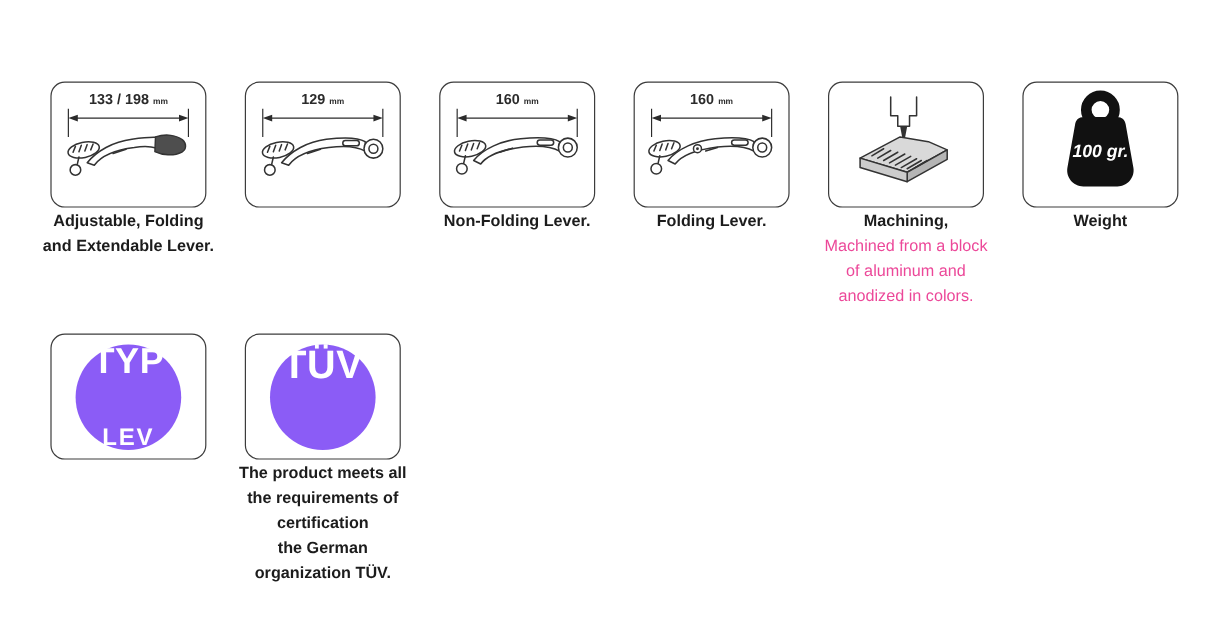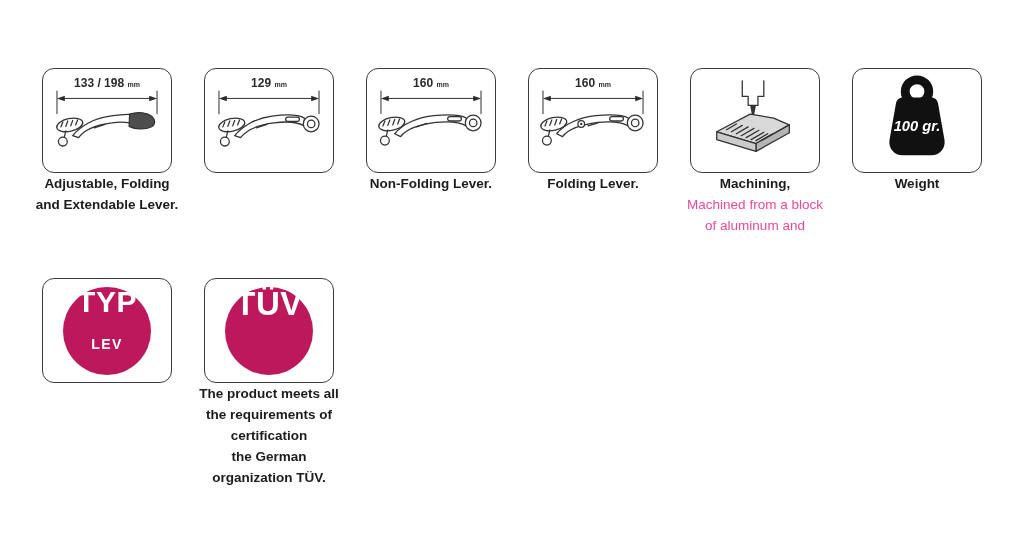--- a/index.html
+++ b/index.html
@@ -22,28 +22,28 @@
     font-size:12px;font-weight:700;color:#2b2b2b;letter-spacing:0;line-height:14px;z-index:2;
   }
   .dim-unit{font-size:7px;font-weight:700;color:#2b2b2b;}
   .caption{
     width:182px;margin-left:-26px;text-align:center;
     font-size:13.5px;font-weight:700;color:#1c1c1c;line-height:21px;
   }
   .caption span{display:block;}
   .caption .sub{font-weight:400;color:#ec4899;}
   .badge{
-    width:88px;height:88px;border-radius:50%;background:#be185d;color:#ffffff;
-    display:flex;flex-direction:column;align-items:center;justify-content:flex-start;
+    width:88px;height:88px;border-radius:50%;background:#8b5cf6;color:#ffffff;
+    display:flex;flex-direction:column;align-items:center;justify-content:space-between;
     line-height:1;z-index:1;
   }
   .badge .b-big{font-size:30px;font-weight:800;letter-spacing:0.5px;}
   .badge .b-big-abe{font-size:32px;font-weight:800;letter-spacing:0.5px;}
   .badge .b-mid{font-size:22px;font-weight:800;margin-top:2px;letter-spacing:0.5px;}
-  .badge .b-small{font-size:14px;font-weight:700;margin-top:20px;letter-spacing:1.5px;}
+  .badge .b-small{font-size:20px;font-weight:700;margin-top:20px;letter-spacing:1.5px;}
   .badge .b-single{font-size:33px;font-weight:800;letter-spacing:0.5px;}
   .art{stroke:#333333;stroke-width:1.3;fill:none;stroke-linecap:round;stroke-linejoin:round;}
   .artf{stroke:#333333;stroke-width:1.3;fill:#ffffff;stroke-linejoin:round;}
   .dimline{stroke:#2b2b2b;stroke-width:1;fill:none;}
   .dimarrow{fill:#2b2b2b;stroke:none;}
 </style>
 </head>
 <body>
 
 <div class="row r1">
@@ -158,20 +158,21 @@
         <polygon points="26,64 60,46 84,50 100,57 66,76" fill="#d9d9d9" stroke="#333333" stroke-width="1.3" stroke-linejoin="round"></polygon>
         <polygon points="100,57 66,76 66,84 100,65" fill="#b5b5b5" stroke="#333333" stroke-width="1.3" stroke-linejoin="round"></polygon>
         <polygon points="26,64 66,76 66,84 26,72" fill="#cccccc" stroke="#333333" stroke-width="1.3" stroke-linejoin="round"></polygon>
         <path class="art" stroke-width="1" d="M36,62 l10,-6 M41,64 l11,-6.5 M46,66 l12,-7 M51,68 l13,-7.5 M56,70 l13,-7.5 M61,72 l13,-7.5 M66,73 l12,-7 M72,72.5 l11,-6.5"></path>
       </svg>
     </div>
     <div class="caption">
       <span>Machining,</span>
       <span class="sub">Machined from a block</span>
       <span class="sub">of aluminum and</span>
+      <span class="sub">anodized in colors.</span>
     </div>
   </div>
 
   <div class="cell">
     <div class="box">
       <svg viewBox="0 0 130 105">
         <circle cx="65" cy="23" r="12" fill="none" stroke="#111111" stroke-width="9"></circle>
         <path d="M51,29 L79,29 C83.5,29 86,31.5 86.5,35.5 L93,72 C94.5,80.5 88,88 79.5,88 L50.5,88 C42,88 35.5,80.5 37,72 L43.5,35.5 C44,31.5 46.5,29 51,29 Z" fill="#111111"></path>
         <text x="65" y="63" text-anchor="middle" font-size="15" font-weight="800" font-style="italic" fill="#ffffff" font-family="Liberation Sans, sans-serif">100 gr.</text>
       </svg>

